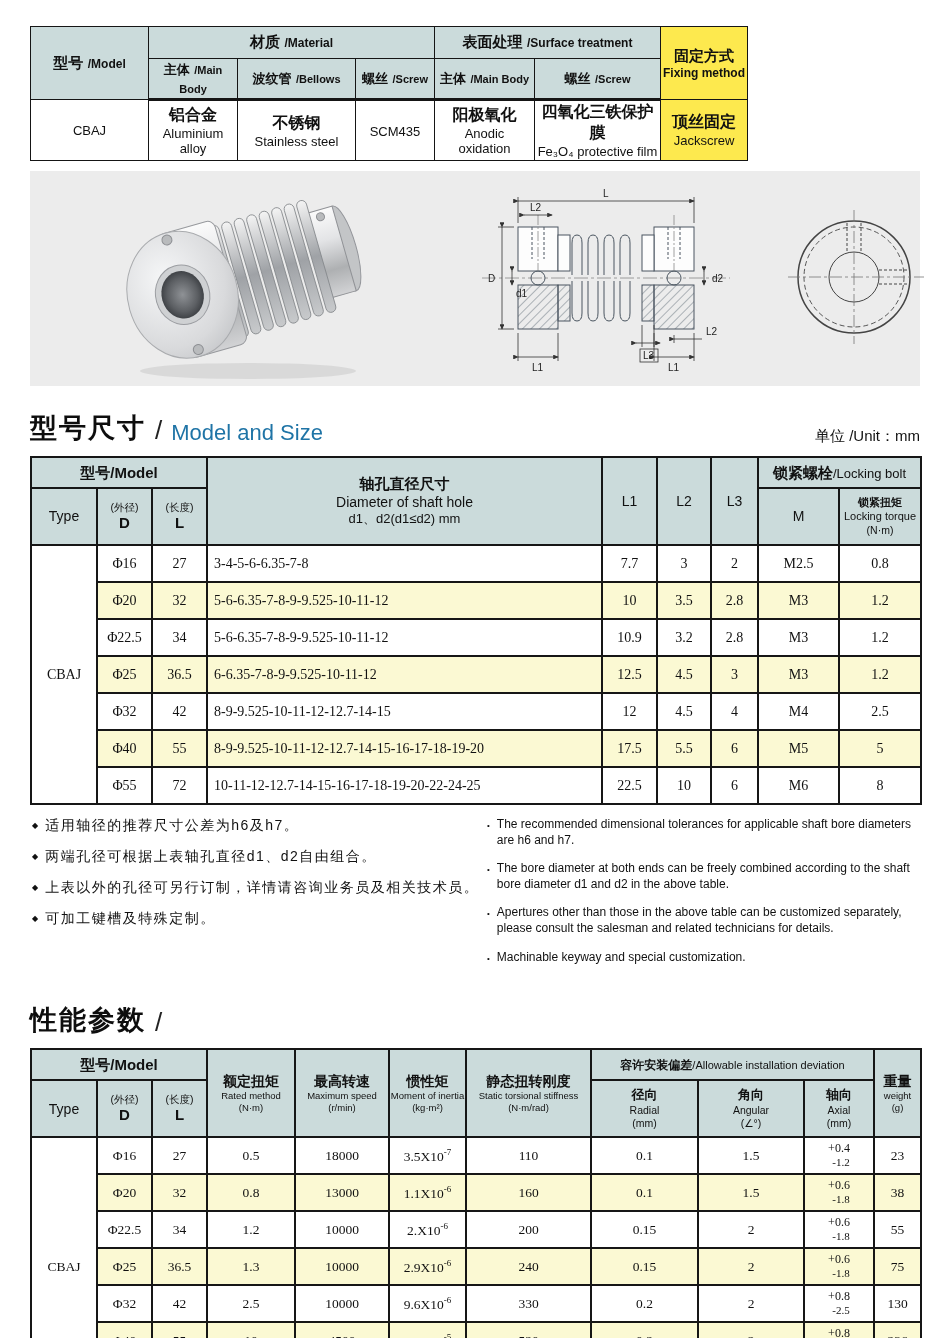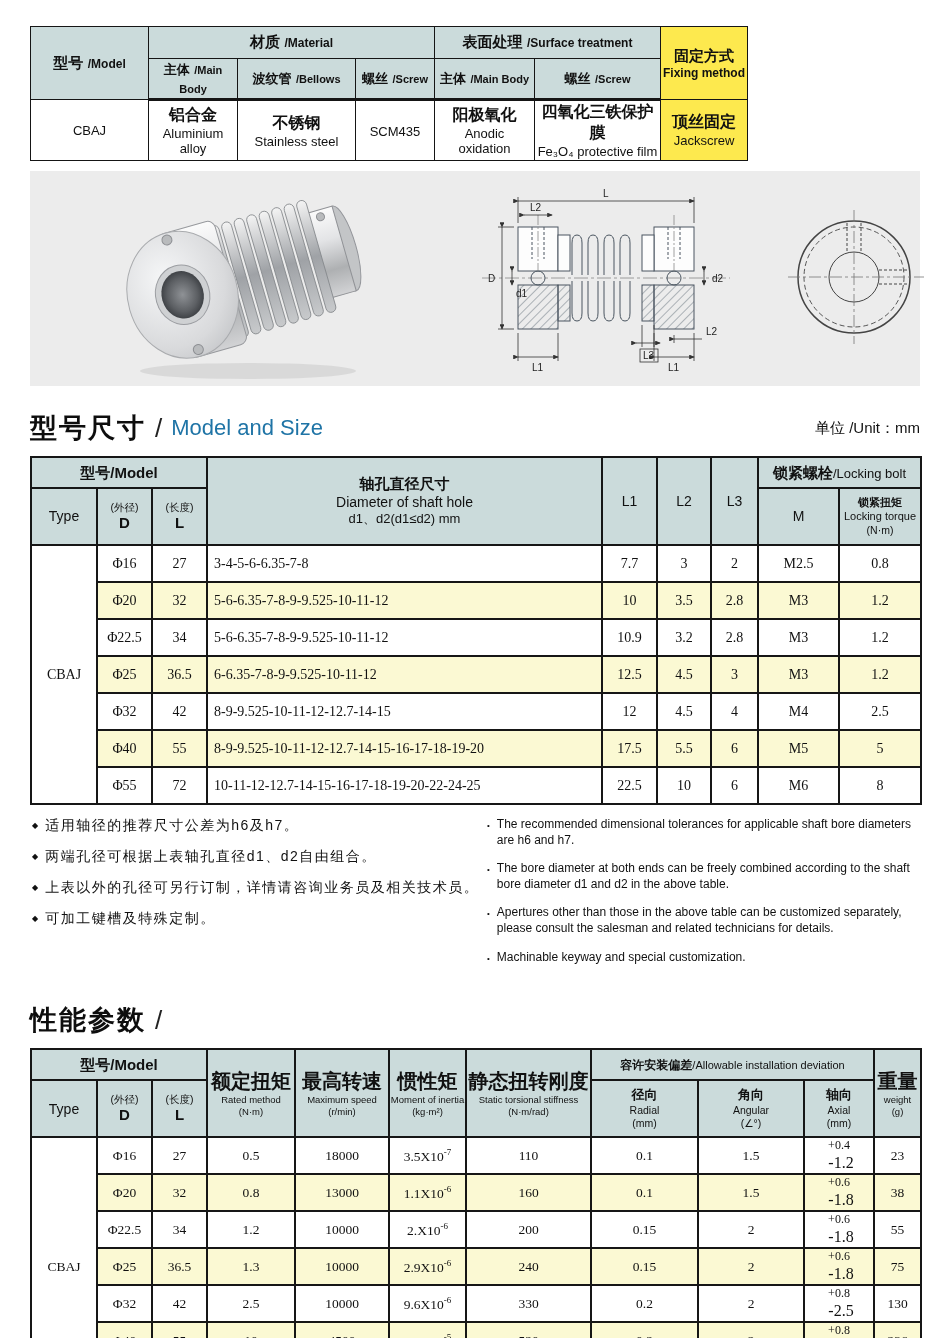--- a/index.html
+++ b/index.html
@@ -26,21 +26,21 @@
   .d-en{display:block;font-size:13px}
   .d-one{font-size:13px}
 
   
   .image-panel{height:215px;background:#ececec;display:flex;align-items:center;margin-bottom:4px}
   .ph-wrap{margin-left:68px}
   .dr-wrap{margin-left:78px}
   .ev-wrap{margin-left:48px}
 
   
-  .section-head{display:flex;align-items:center;margin:24px 0 10px}
+  .section-head{display:flex;align-items:flex-end;margin:24px 0 10px}
   .section-head.second{margin-top:24px}
   .sh-zh{font-size:27px;letter-spacing:2px;font-weight:600;color:#0d0d0d}
   .sh-sep{font-size:26px;margin:0 9px;font-weight:200;color:#222}
   .sh-en{font-size:22px;color:#1f74a6}
   .unit{margin-left:auto;font-size:15px;font-weight:400}
 
   
   .data-table{border-collapse:collapse;table-layout:fixed;width:890px}
   .data-table th,.data-table td{border:2px solid #161616;text-align:center;vertical-align:middle;padding:0;overflow:hidden}
   .data-table thead th{background:#cbdbdb;font-weight:normal}
@@ -53,30 +53,30 @@
   .size-table thead tr.r2 th{height:55px}
   .data-table tbody td{font-family:"Liberation Serif",serif;font-size:14px;height:35px;background:#fff}
   .data-table tbody tr.alt td{background:#fbf9d3}
   .holes{text-align:left !important;padding-left:6px !important;font-size:13.5px}
   .type-cell{font-size:14px}
   .small-h{font-size:10.5px;display:block;line-height:1.3}
   .big-h{font-size:15px;font-weight:bold;display:block;line-height:1.2}
 
   .perf-table thead tr.r1 th{height:29px}
   .perf-table thead tr.r2 th{height:55px}
-  .perf-table .h3 .hh-zh{font-size:20px}
+  .perf-table .h3 .hh-zh{font-size:14px}
   .perf-table .h3 .hh-en{font-size:9.5px}
   .perf-table .h3 .hh-u{font-size:9.5px}
   .perf-table .dev-h .hh-zh{font-size:12px}
   .perf-table .dev-h .hh-en{font-size:11px}
   .perf-table .sub .hh-zh{font-size:13px}
   .perf-table .sub .hh-en{font-size:10.5px}
   .perf-table tbody td{font-size:13.5px}
   .axp{display:block;font-size:12px;line-height:1.25}
-  .axm{display:block;font-size:16px;line-height:1.25;padding-left:4px}
+  .axm{display:block;font-size:11px;line-height:1.25;padding-left:4px}
   .data-table sup{font-size:9px}
 
   
   .notes{display:flex;margin-top:12px}
   .notes ul{list-style:none;margin:0;padding:0}
   .notes .col-zh{width:455px;flex:none}
   .notes .col-en{width:435px;flex:none}
   .notes li{display:flex;align-items:flex-start;margin-bottom:13px}
   .bullet{font-size:8px;line-height:1;margin:5px 7px 0 2px;flex:none}
   .nz{font-size:14px;letter-spacing:1.5px}

